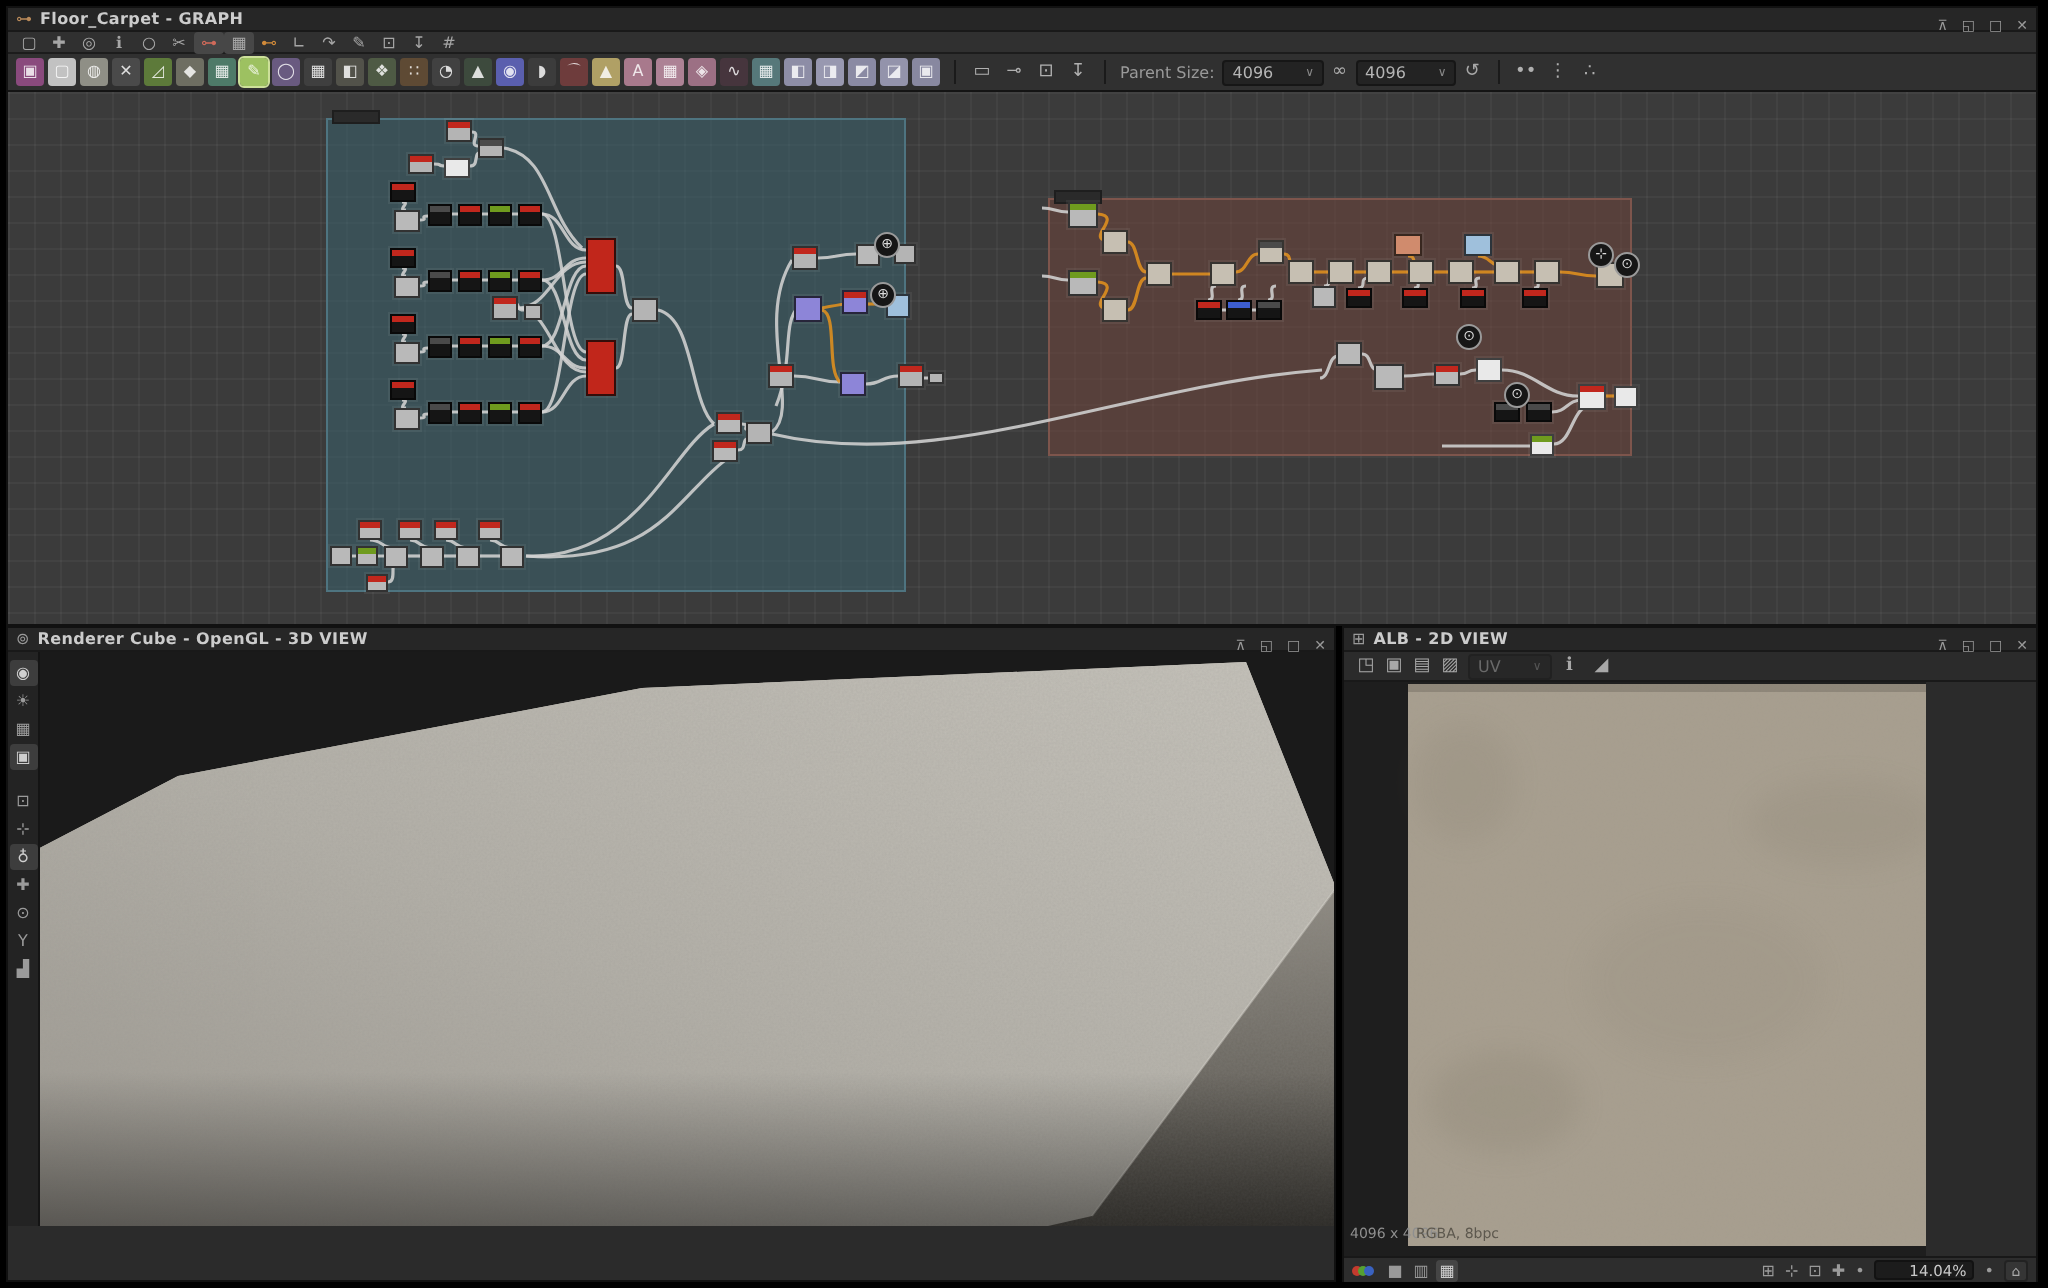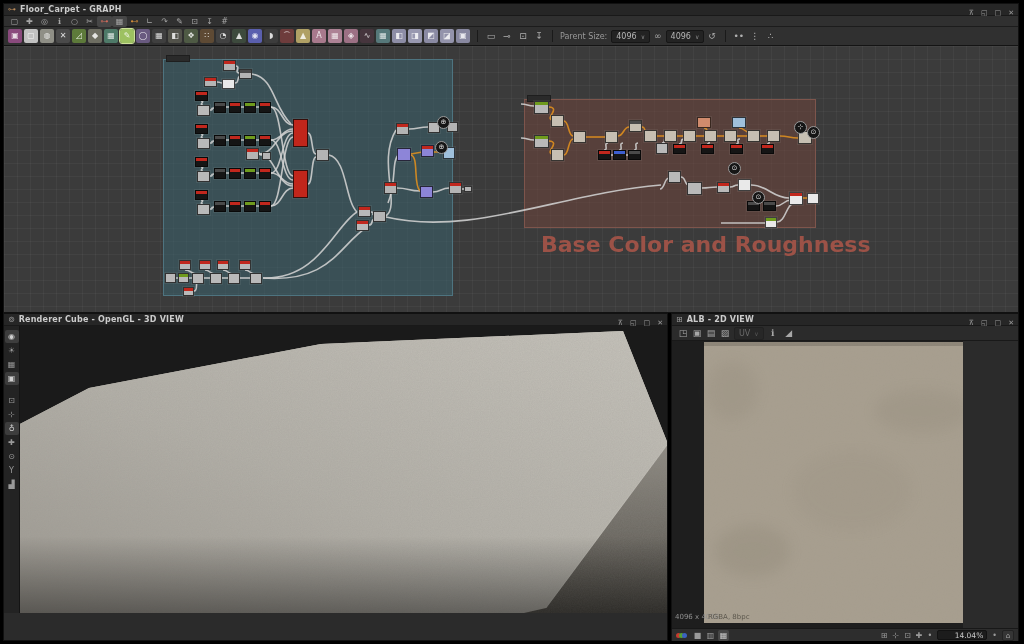--- a/index.html
+++ b/index.html
@@ -26,21 +26,21 @@
   .tb1 .tbi.sel { background:#474747; border-radius:2px; }
   .tb2 { height:19px; background:#303030; border-bottom:1px solid #141414;
     display:flex; align-items:center; padding:0 4px; }
   .tb2 .tile { width:14px; height:14px; border-radius:2px; margin-right:2px;
     font-size:8px; color:rgba(255,255,255,.82); text-align:center; line-height:14px; }
   .tb2 .tile.sel { outline:1px solid #cde09a; }
   .tb2 .xtra { width:16px; text-align:center; font-size:9px; color:#b0b0b0; }
   .vsep { width:1px; height:12px; background:#1a1a1a; margin:0 5px; }
   .pslabel { font-size:8px; color:#999; margin:0 4px 0 2px; }
   .dd { background:#232323; border:1px solid #161616; border-radius:2px; color:#b5b5b5;
-    font-size:8px; padding:1px 4px; display:inline-flex; align-items:center; gap:4px; }
+    font-size:8px; padding:1px 4px; display:inline-flex; align-items:center; gap:16px; }
   .dd .chev { font-size:6px; color:#888; }
   .miniic { font-size:9px; color:#a8a8a8; margin:0 4px; }
 
   
   #graph-canvas { position:relative; width:1014px; height:266px; background:#3b3b3b; overflow:hidden;
     background-image:
       linear-gradient(rgba(255,255,255,.035) 1px, transparent 1px),
       linear-gradient(90deg, rgba(255,255,255,.035) 1px, transparent 1px);
     background-size:13px 13px; }
   .gframe { position:absolute; z-index:1; }
@@ -179,21 +179,20 @@
       <span class="vsep"></span>
       <span id="g-endicons" style="display:flex">
           <span class="xtra">••</span>
           <span class="xtra">⋮</span>
           <span class="xtra">∴</span>
         </span>
     </div>
     <div id="graph-canvas">
         <div class="gframe" style="left: 159px; top: 13px; width: 290px; height: 237px; background: rgba(58, 98, 110, 0.55); border: 1px solid rgb(78, 116, 128);"></div>
         <div class="gframe" style="left: 520px; top: 53px; width: 292px; height: 129px; background: rgba(112, 70, 60, 0.55); border: 1px solid rgb(126, 85, 76);"></div>
-        <div class="glabel" style="left: 537px; top: 186px; color: rgb(156, 82, 71); font-size: 22px;">Base Color and Roughness</div>
         <svg id="wiresvg" width="1014" height="266" viewBox="3 43 1014 266">
           <path d="M225,104 C230,104 223,104 228,104" fill="none" stroke="#d2d2d2" stroke-width="1.6" opacity="0.88"></path>
           <path d="M240,104 C245,104 238,104 243,104" fill="none" stroke="#d2d2d2" stroke-width="1.6" opacity="0.88"></path>
           <path d="M255,104 C260,104 253,104 258,104" fill="none" stroke="#d2d2d2" stroke-width="1.6" opacity="0.88"></path>
           <path d="M209,107 C214,107 208,105 213,105" fill="none" stroke="#d2d2d2" stroke-width="1.6" opacity="0.88"></path>
           <path d="M225,137 C230,137 223,137 228,137" fill="none" stroke="#d2d2d2" stroke-width="1.6" opacity="0.88"></path>
           <path d="M240,137 C245,137 238,137 243,137" fill="none" stroke="#d2d2d2" stroke-width="1.6" opacity="0.88"></path>
           <path d="M255,137 C260,137 253,137 258,137" fill="none" stroke="#d2d2d2" stroke-width="1.6" opacity="0.88"></path>
           <path d="M209,140 C214,140 208,138 213,138" fill="none" stroke="#d2d2d2" stroke-width="1.6" opacity="0.88"></path>
           <path d="M225,170 C230,170 223,170 228,170" fill="none" stroke="#d2d2d2" stroke-width="1.6" opacity="0.88"></path>

